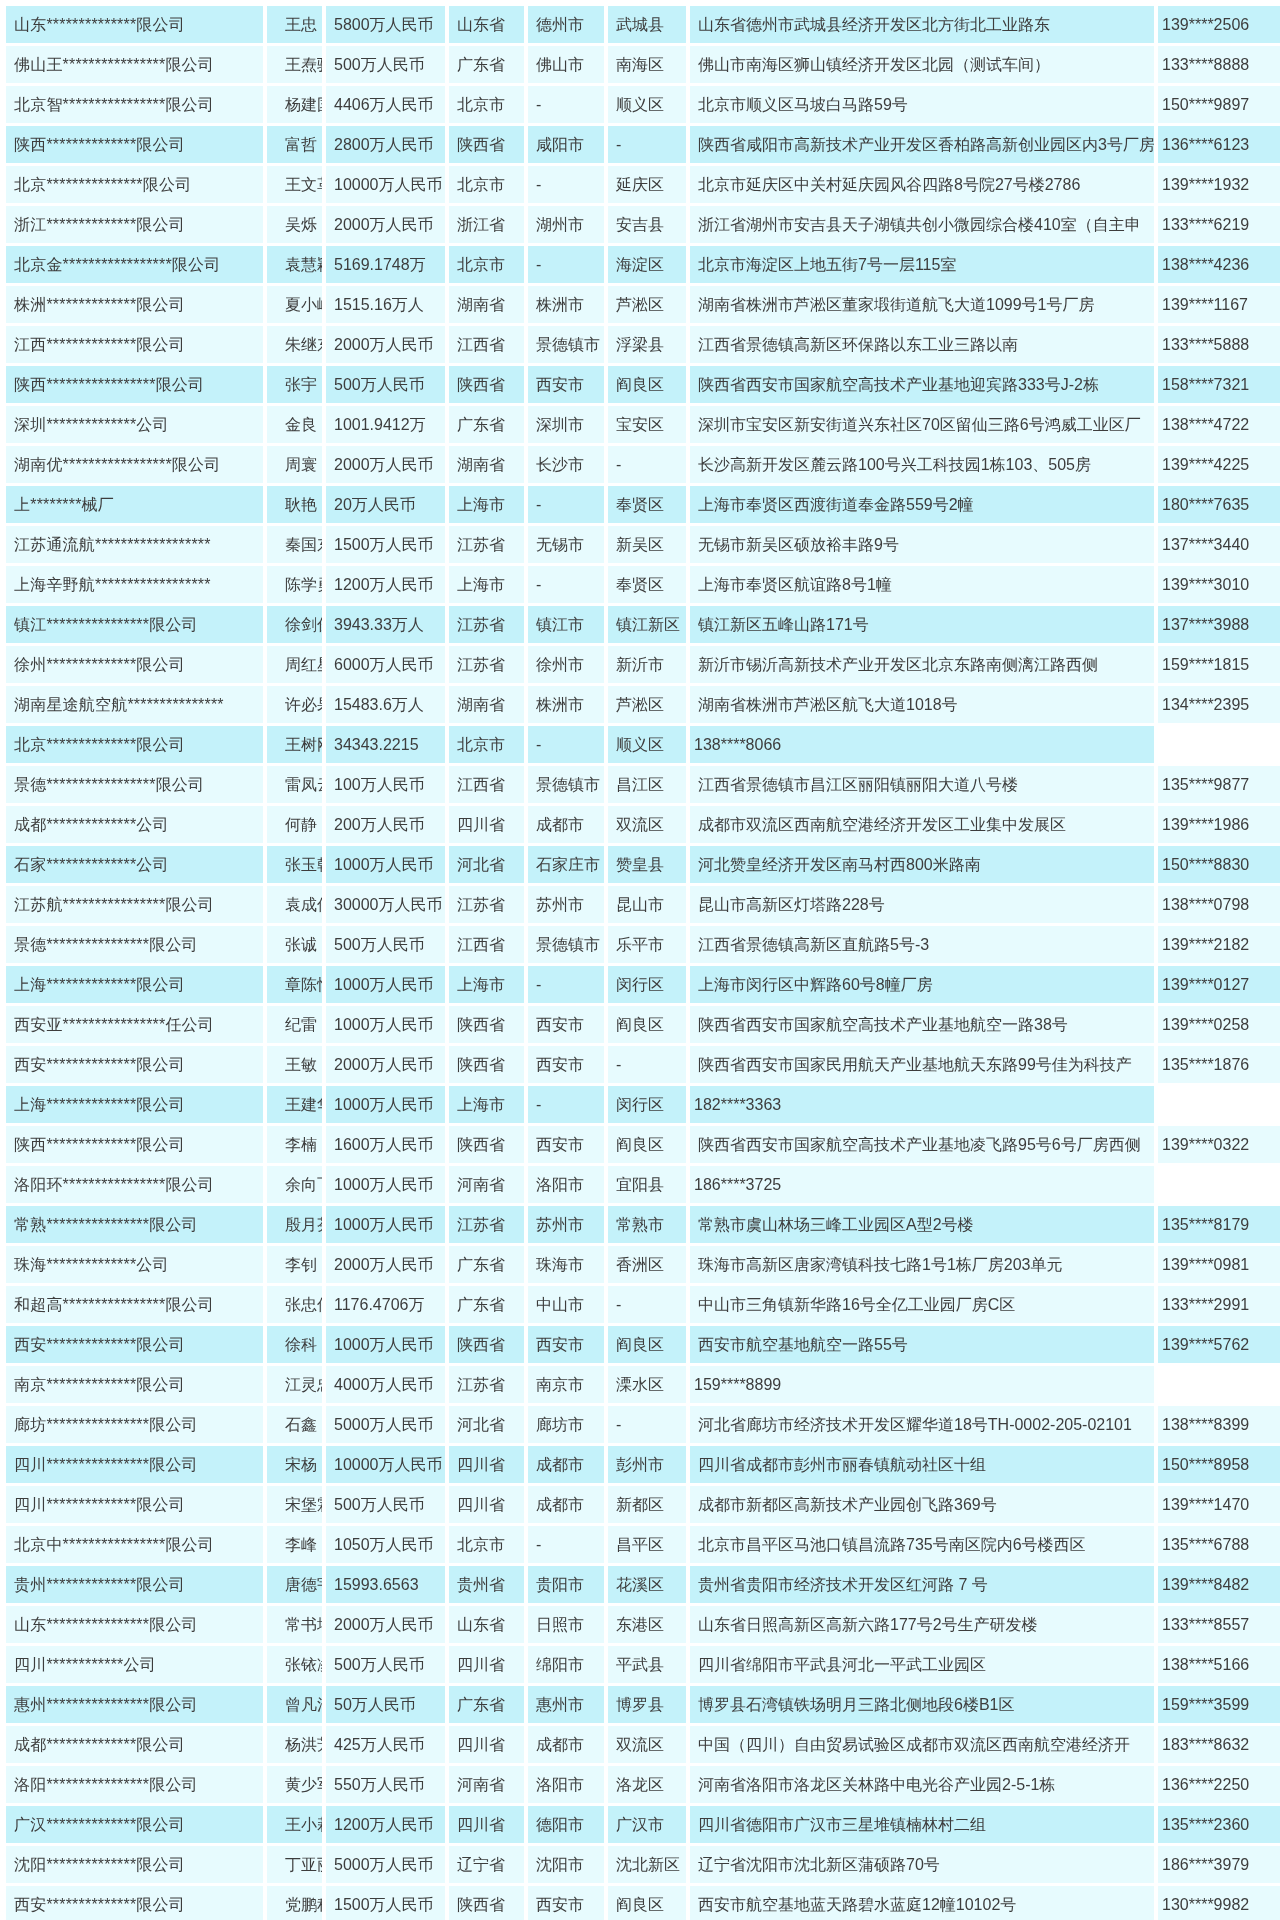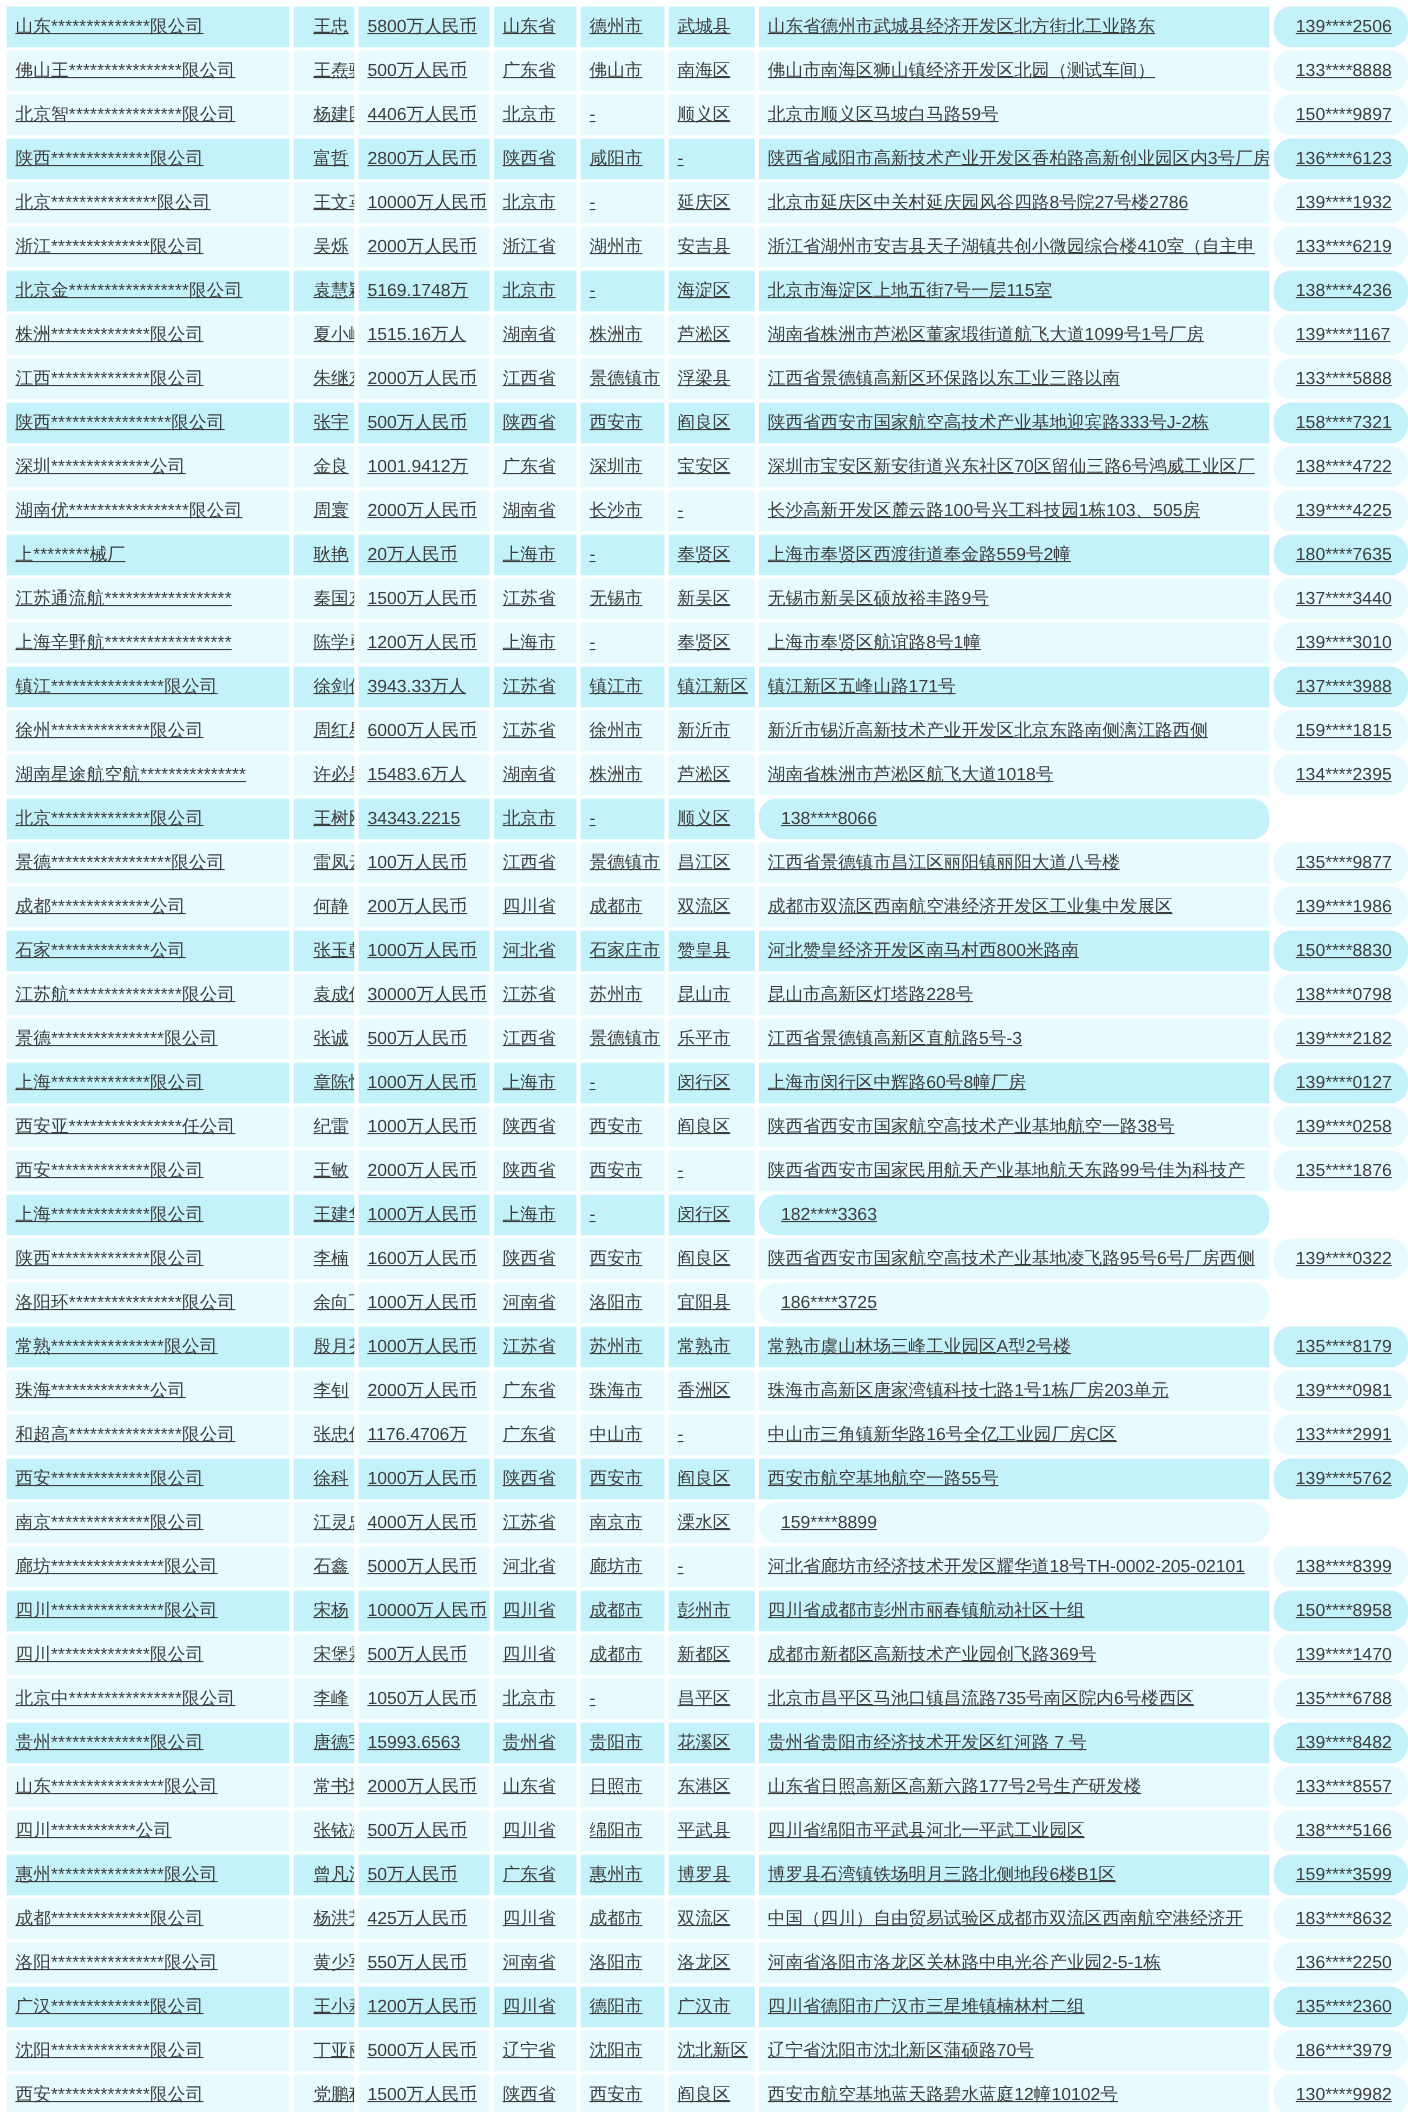--- a/index.html
+++ b/index.html
@@ -18,33 +18,32 @@
   }
   .table{
     position:absolute;top:6px;left:6px;width:1274px;
   }
   .row{
     display:grid;
     grid-template-columns:257px 55px 119px 75px 76px 78px 464px 122px;
     column-gap:4px;
     height:37px;
     margin-bottom:3px;
-    text-decoration:underline;
   }
   .cell{
     background:var(--light);
     line-height:37px;
     font-size:16px;
     white-space:nowrap;
     overflow:hidden;
     padding-left:8px;
   }
   .row.accent .cell{background:var(--accent);}
   .c-person{padding-left:18px;}
-  .c-phone{padding-left:20px;border-radius:16px;}
+  .c-phone{padding-left:4px;}
   .c-company{letter-spacing:0.2px;}
 </style>
 </head>
 <body>
 
 <div class="table">
 
     <div class="row accent">
       <div class="cell c-company">山东**************限公司</div>
       <div class="cell c-person">王忠</div>

